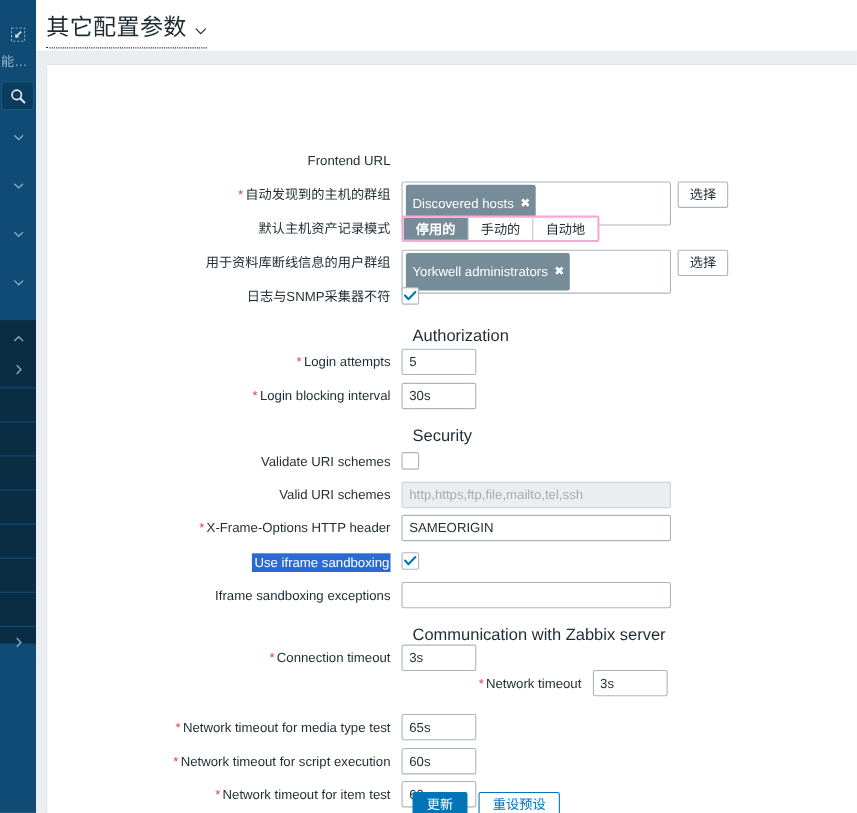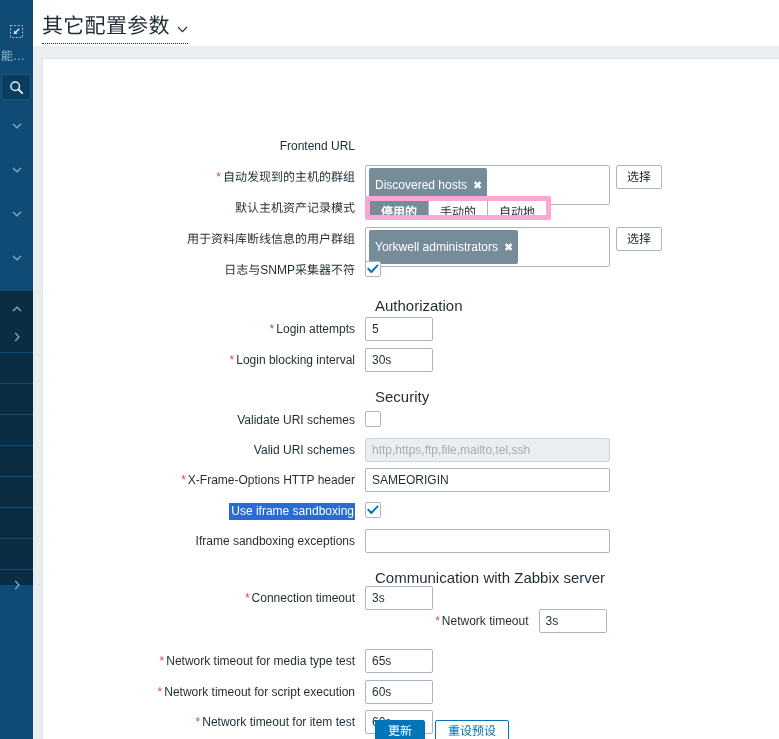--- a/index.html
+++ b/index.html
@@ -243,21 +243,21 @@
     background: #ffffff;
     border: 1px solid #aeb5ba;
     border-radius: 2px;
     cursor: pointer;
     line-height: 22px;
   }
 
   
   .seg {
     display: inline-flex;
-    border: 5px solid #f9a8d4;
+    border: 2px solid #f9a8d4;
     border-radius: 2px;
     overflow: hidden;
     height: 24px;
     background: #fff;
   }
   .seg-item {
     font-size: 12px;
     color: #1f2c33;
     padding: 0 11px;
     line-height: 22px;

